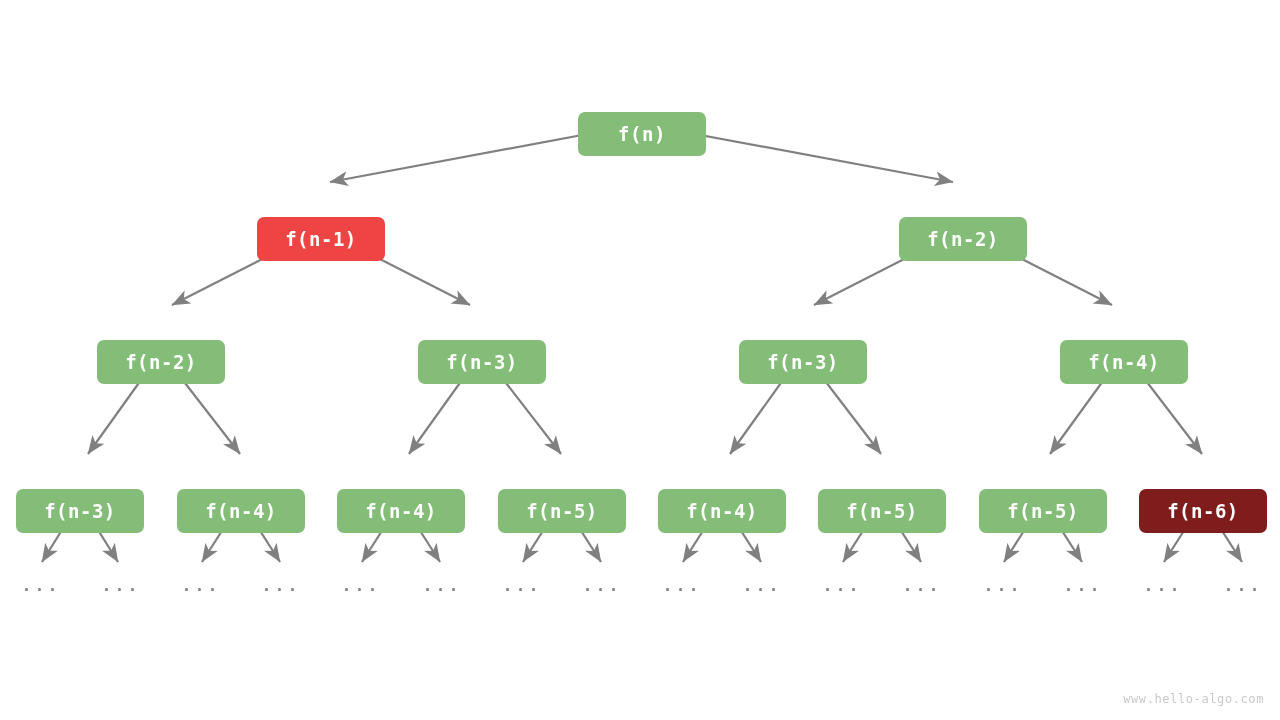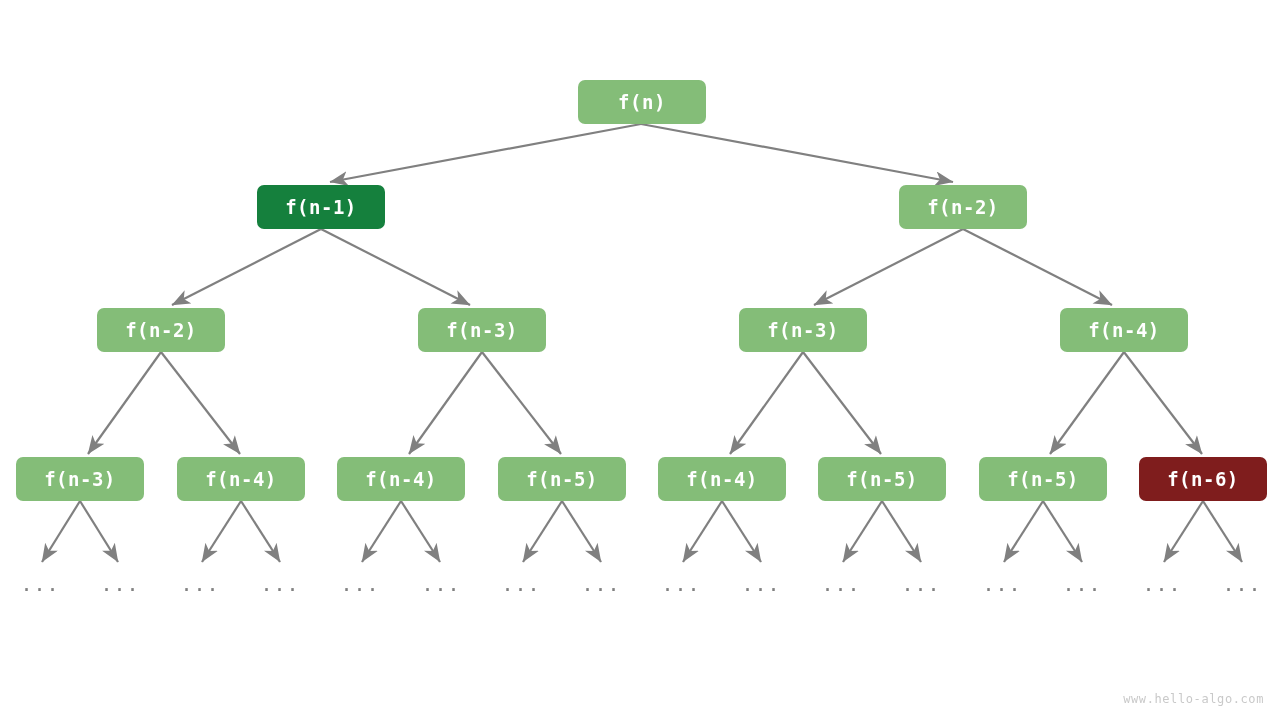--- a/index.html
+++ b/index.html
@@ -35,20 +35,21 @@
     align-items: center;
     justify-content: center;
     border-radius: 7px;
     color: #ffffff;
     font-family: "DejaVu Sans Mono", "Liberation Mono", monospace;
     font-size: 19px;
     font-weight: 700;
     letter-spacing: 0.5px;
     white-space: nowrap;
     user-select: none;
+    margin-top: 32px;
   }
   .ellipsis {
     position: absolute;
     transform: translate(-50%, -50%);
     color: #808080;
     font-family: "DejaVu Sans Mono", "Liberation Mono", monospace;
     font-size: 20px;
     line-height: 1;
     letter-spacing: 1px;
     user-select: none;
@@ -106,21 +107,21 @@
         <line x1="1043" y1="501" x2="1082" y2="562" stroke="#808080" stroke-width="2.2" stroke-linecap="butt" marker-end="url(#arrowhead)"></line>
         <line x1="1203" y1="501" x2="1164" y2="562" stroke="#808080" stroke-width="2.2" stroke-linecap="butt" marker-end="url(#arrowhead)"></line>
         <line x1="1203" y1="501" x2="1242" y2="562" stroke="#808080" stroke-width="2.2" stroke-linecap="butt" marker-end="url(#arrowhead)"></line>
       </g>
   </svg>
 
   <div id="node-layer">
       <div class="node" style="left: 578px; top: 80px; width: 128px; height: 44px; background: rgb(132, 189, 120); color: rgb(255, 255, 255);">
         <span>f(n)</span>
       </div>
-      <div class="node" style="left: 257px; top: 185px; width: 128px; height: 44px; background: #15803d; color: rgb(255, 255, 255);">
+      <div class="node" style="left: 257px; top: 185px; width: 128px; height: 44px; background: #ef4444; color: rgb(255, 255, 255);">
         <span>f(n-1)</span>
       </div>
       <div class="node" style="left: 899px; top: 185px; width: 128px; height: 44px; background: rgb(132, 189, 120); color: rgb(255, 255, 255);">
         <span>f(n-2)</span>
       </div>
       <div class="node" style="left: 97px; top: 308px; width: 128px; height: 44px; background: rgb(132, 189, 120); color: rgb(255, 255, 255);">
         <span>f(n-2)</span>
       </div>
       <div class="node" style="left: 418px; top: 308px; width: 128px; height: 44px; background: rgb(132, 189, 120); color: rgb(255, 255, 255);">
         <span>f(n-3)</span>

